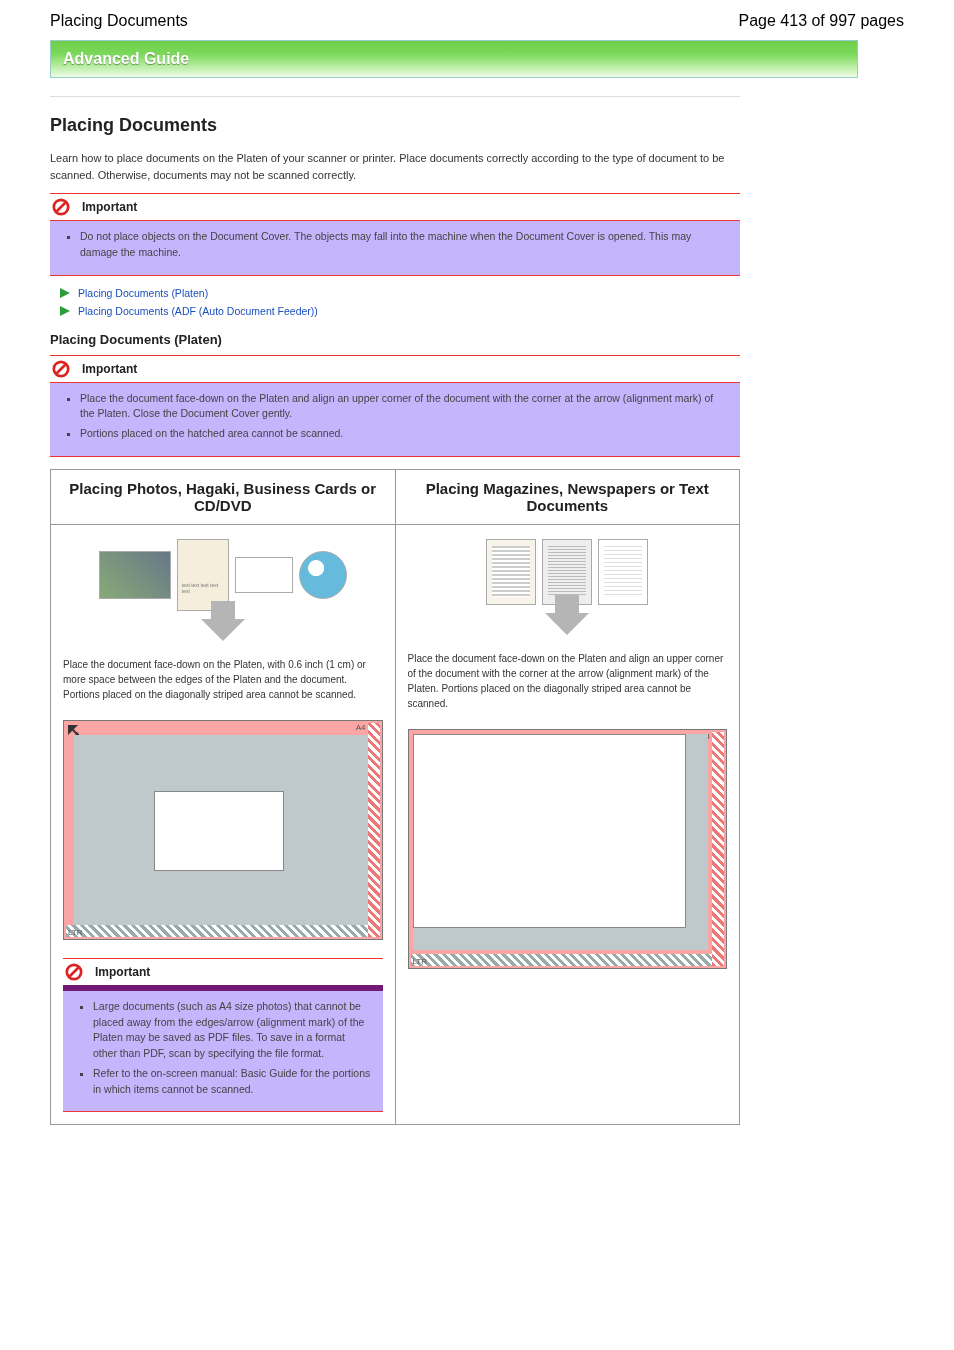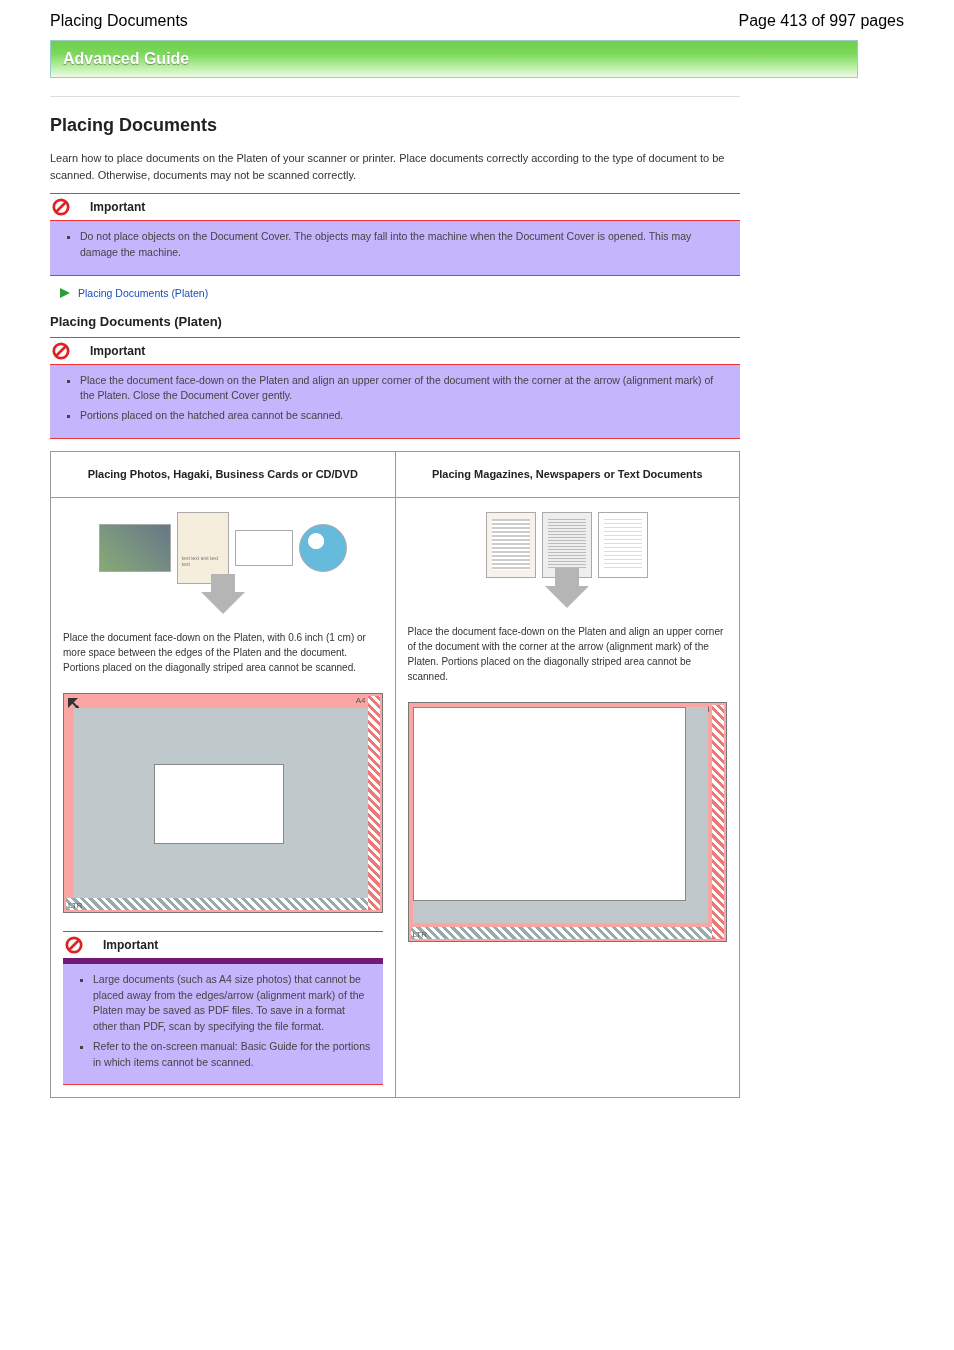--- a/index.html
+++ b/index.html
@@ -48,21 +48,21 @@
   .h1 { font-size: 18px; font-weight: bold; margin: 6px 0 14px 0; }
   .para { font-size: 11px; line-height: 1.5; margin-bottom: 10px; color: #333; }
   .sub-h { font-size: 13px; font-weight: bold; margin: 14px 0 8px 0; color: #222; }
   svg.icon-prohibit { width: 18px; height: 18px; vertical-align: middle; }
   svg.icon-arrow-r { width: 14px; height: 14px; vertical-align: middle; }
   .warn-box {
     border-top: 1px solid #e33;
     border-bottom: 1px solid #e33;
     margin: 4px 0 10px 0;
   }
-  .warn-title { display:flex; align-items:center; gap:20px; padding: 4px 0 4px 2px; }
+  .warn-title { display:flex; align-items:center; gap:12px; padding: 4px 0 4px 2px; }
   .warn-title span { font-weight: bold; font-size: 12px; }
   .warn-body {
     background: #c4b5fd;
     padding: 8px 12px 10px 14px;
     border-top: 1px solid #e33;
   }
   .warn-body ul { margin: 0; padding-left: 16px; }
   .warn-body li { font-size: 10.5px; color: #444; line-height: 1.5; list-style: square; margin-bottom: 4px; }
   .link-line { display: flex; align-items: center; gap: 6px; margin: 4px 0; padding-left: 8px; }
   .link-line a { color: #1a4fbf; font-size: 10.5px; text-decoration: none; }
@@ -73,21 +73,21 @@
   }
   .col {
     flex: 1;
     border-right: 1px solid #999;
     padding: 0;
     display: flex;
     flex-direction: column;
   }
   .col:last-child { border-right: none; }
   .col-head {
-    font-size: 11px;
+    font-size: 15px;
     font-weight: bold;
     text-align: center;
     padding: 10px 8px;
     border-bottom: 1px solid #999;
     min-height: 46px;
     display:flex; align-items:center; justify-content:center;
   }
   .thumb-row {
     display: flex;
     gap: 6px;
@@ -191,20 +191,26 @@
           <li>Do not place objects on the Document Cover. The objects may fall into the machine when the Document Cover is opened. This may damage the machine.</li>
         </ul>
     </div>
   </div>
 
   <div class="link-line">
     <svg class="icon-arrow-r" viewBox="0 0 14 14">
         <polygon points="2,2 12,7 2,12" fill="#2d9d3a"></polygon>
       </svg>
     <a href="#">Placing Documents (Platen)</a>
+  </div>
+  <div class="link-line">
+    <svg class="icon-arrow-r" viewBox="0 0 14 14">
+        <polygon points="2,2 12,7 2,12" fill="#2d9d3a"></polygon>
+      </svg>
+    <a href="#">Placing Documents (ADF (Auto Document Feeder))</a>
   </div>
 
   <div class="sub-h">Placing Documents (Platen)</div>
 
   <div class="warn-box">
     <div class="warn-title">
       <svg class="icon-prohibit" viewBox="0 0 20 20">
           <circle cx="10" cy="10" r="8" fill="none" stroke="#d22" stroke-width="3"></circle>
           <line x1="5" y1="15" x2="15" y2="5" stroke="#d22" stroke-width="3"></line>
         </svg>

